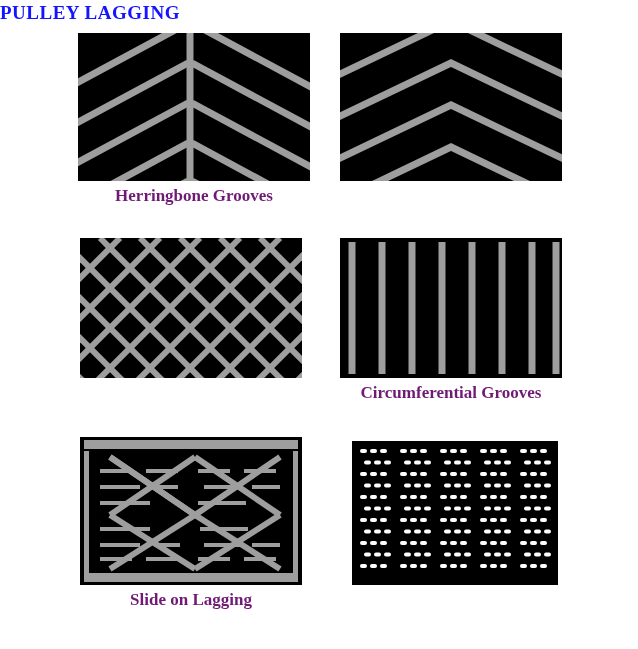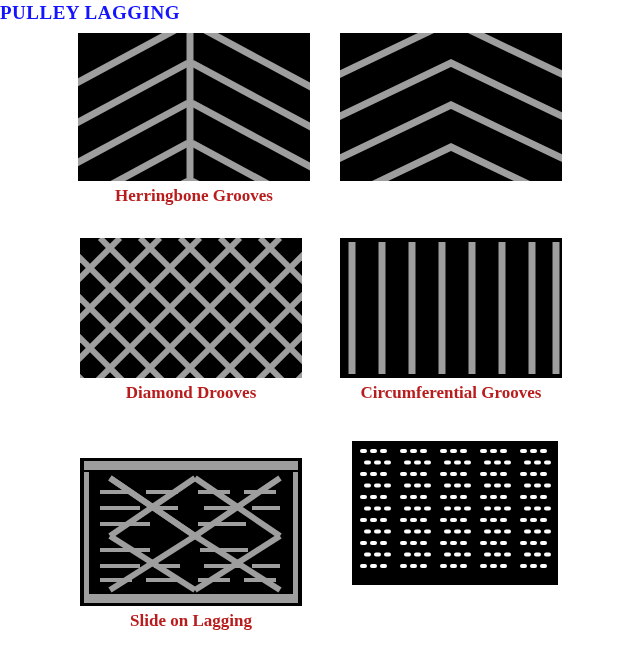--- a/index.html
+++ b/index.html
@@ -28,34 +28,34 @@
   .cell {
     position: absolute;
   }
   .panel {
     background: #000000;
     position: relative;
     overflow: hidden;
   }
   .caption {
     text-align: center;
-    color: #b91c1c;
+    color: #701a75;
     font-family: "Liberation Serif", serif;
     font-size: 17px;
     font-weight: bold;
     margin-top: 5px;
     white-space: nowrap;
   }
 
   
   #cell-herringbone { left: 78px;  top: 33px; width: 232px; }
   #cell-chevron     { left: 340px; top: 33px; width: 222px; }
   #cell-diamond     { left: 80px;  top: 238px; width: 222px; }
   #cell-circum      { left: 340px; top: 238px; width: 222px; }
-  #cell-slide       { left: 80px;  top: 458px; width: 222px; }
+  #cell-slide       { left: 80px;  top: 437px; width: 222px; }
   #cell-ceramic     { left: 344px; top: 441px; width: 222px; }
 
   .p-herringbone { width: 232px; height: 148px; }
   .p-chevron     { width: 222px; height: 148px; }
   .p-diamond     { width: 222px; height: 140px; }
   .p-circum      { width: 222px; height: 140px; }
   .p-slide       { width: 222px; height: 148px; }
   .p-ceramic     { width: 206px; height: 144px; margin: 0 auto; }
 
   svg { display: block; }
@@ -126,21 +126,20 @@
         <line x1="280" y1="0" x2="80" y2="200"></line>
         <line x1="240" y1="0" x2="40" y2="200"></line>
         <line x1="200" y1="0" x2="0" y2="200"></line>
         <line x1="160" y1="0" x2="-40" y2="200"></line>
         <line x1="120" y1="0" x2="-80" y2="200"></line>
         <line x1="80" y1="0" x2="-120" y2="200"></line>
         <line x1="40" y1="0" x2="-160" y2="200"></line>
       </g>
     </svg>
   </div>
-  <div class="caption">Diamond Drooves</div>
 </div>
 
 <div class="cell" id="cell-circum">
   <div class="panel p-circum">
     <svg width="222" height="140" viewBox="0 0 222 140">
       <rect x="0" y="0" width="222" height="140" fill="#000000"></rect>
       <g stroke="#9e9e9e" stroke-width="7">
         <line x1="12" y1="4" x2="12" y2="136"></line>
         <line x1="42" y1="4" x2="42" y2="136"></line>
         <line x1="72" y1="4" x2="72" y2="136"></line>

